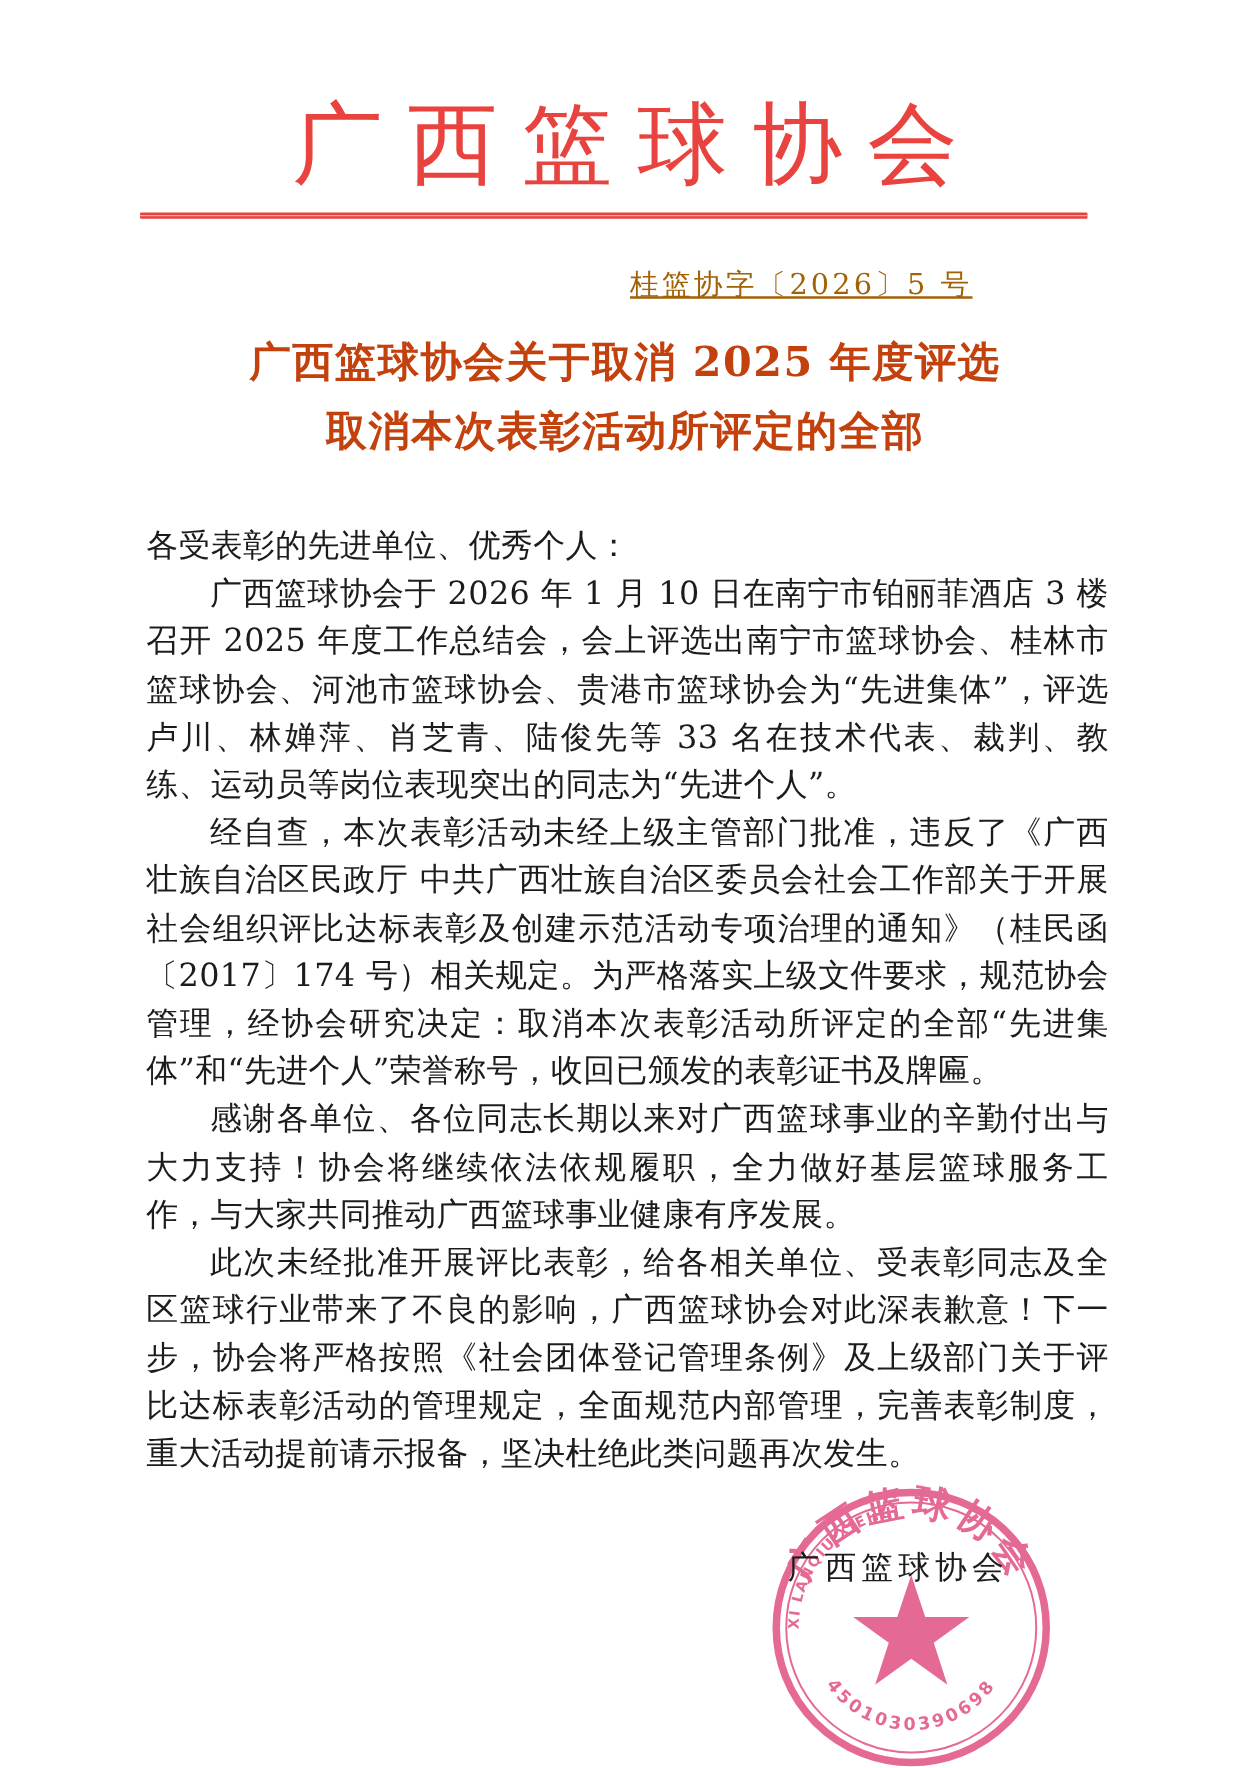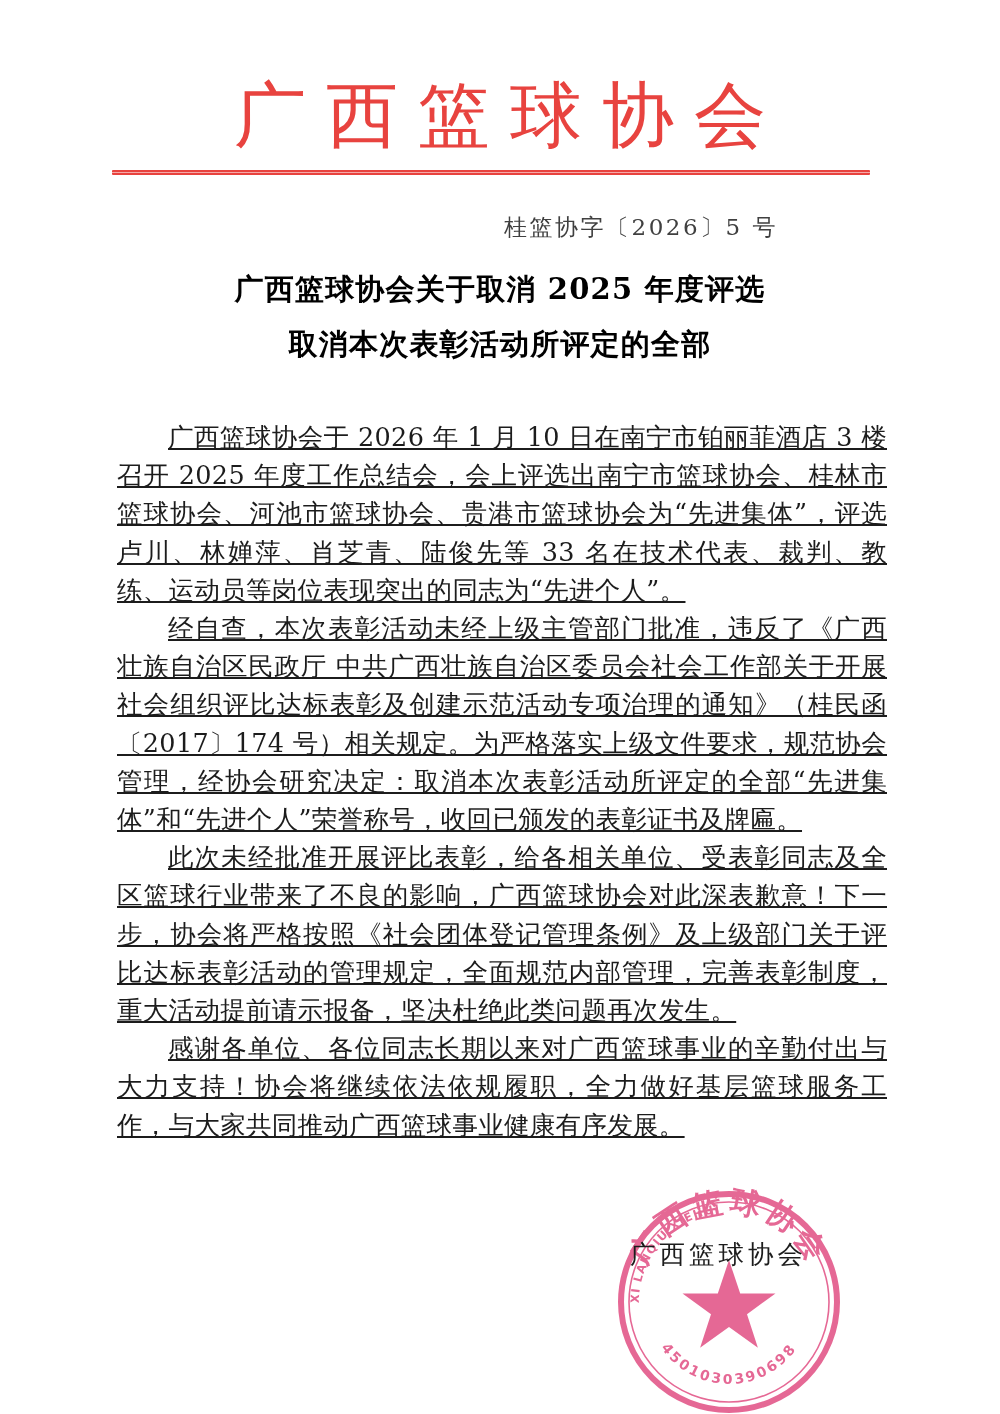--- a/index.html
+++ b/index.html
@@ -56,38 +56,39 @@
     background: rgba(255,255,255,.55);
   }
 
   
   .doc-number {
     position: absolute;
     right: 118px;
     top: 212px;
     font-size: 23px;
     letter-spacing: 2.5px;
-    color: #404040;
+    color: #a16207;
     white-space: nowrap;
+    text-decoration: underline;
   }
 
   
   .doc-title {
     position: absolute;
     left: 0;
     top: 262px;
     width: 1000px;
     text-align: center;
   }
   .doc-title .tline {
-    font-size: 29px;
+    font-size: 33px;
     font-weight: 700;
     letter-spacing: 1.2px;
     line-height: 55px;
-    color: #000000;
+    color: #c2410c;
     white-space: nowrap;
   }
 
   
   .body-block {
     position: absolute;
     left: 117px;
     top: 418px;
     width: 770px;
   }
@@ -95,21 +96,20 @@
     font-size: 25.5px;
     line-height: 38.2px;
     color: #1c1c1c;
     letter-spacing: .3px;
     text-align: justify;
     text-justify: inter-character;
     margin: 0;
   }
   .para.indent {
     text-indent: 2em;
-    text-decoration: underline;
   }
 
   
   .signature {
     position: absolute;
     left: 612px;
     top: 1232px;
     width: 300px;
   }
   .sig-line {
@@ -143,24 +143,25 @@
   <div class="letterhead-rule"></div>
 
   <div class="doc-number">桂篮协字〔2026〕5 号</div>
 
   <div class="doc-title">
     <div class="tline">广西篮球协会关于取消 2025 年度评选</div>
     <div class="tline">取消本次表彰活动所评定的全部</div>
   </div>
 
   <div class="body-block">
+    <p class="para">各受表彰的先进单位、优秀个人：</p>
     <p class="para indent">广西篮球协会于 2026 年 1 月 10 日在南宁市铂丽菲酒店 3 楼召开 2025 年度工作总结会，会上评选出南宁市篮球协会、桂林市篮球协会、河池市篮球协会、贵港市篮球协会为“先进集体”，评选卢川、林婵萍、肖芝青、陆俊先等 33 名在技术代表、裁判、教练、运动员等岗位表现突出的同志为“先进个人”。</p>
     <p class="para indent">经自查，本次表彰活动未经上级主管部门批准，违反了《广西壮族自治区民政厅 中共广西壮族自治区委员会社会工作部关于开展社会组织评比达标表彰及创建示范活动专项治理的通知》（桂民函〔2017〕174 号）相关规定。为严格落实上级文件要求，规范协会管理，经协会研究决定：取消本次表彰活动所评定的全部“先进集体”和“先进个人”荣誉称号，收回已颁发的表彰证书及牌匾。</p>
+    <p class="para indent">感谢各单位、各位同志长期以来对广西篮球事业的辛勤付出与大力支持！协会将继续依法依规履职，全力做好基层篮球服务工作，与大家共同推动广西篮球事业健康有序发展。</p>
     <p class="para indent">此次未经批准开展评比表彰，给各相关单位、受表彰同志及全区篮球行业带来了不良的影响，广西篮球协会对此深表歉意！下一步，协会将严格按照《社会团体登记管理条例》及上级部门关于评比达标表彰活动的管理规定，全面规范内部管理，完善表彰制度，重大活动提前请示报备，坚决杜绝此类问题再次发生。</p>
-    <p class="para indent">感谢各单位、各位同志长期以来对广西篮球事业的辛勤付出与大力支持！协会将继续依法依规履职，全力做好基层篮球服务工作，与大家共同推动广西篮球事业健康有序发展。</p>
   </div>
 
   <div class="seal">
     <svg viewBox="0 0 232 232" xmlns="http://www.w3.org/2000/svg">
       <defs>
         <path id="arcTop" d="M 26 116 A 90 90 0 0 1 206 116"></path>
         <path id="arcBottom" d="M 34 116 A 82 82 0 0 0 198 116"></path>
       </defs>
       <g opacity="0.82">
         <circle cx="116" cy="116" r="108" fill="none" stroke="#e0487e" stroke-width="6"></circle>

